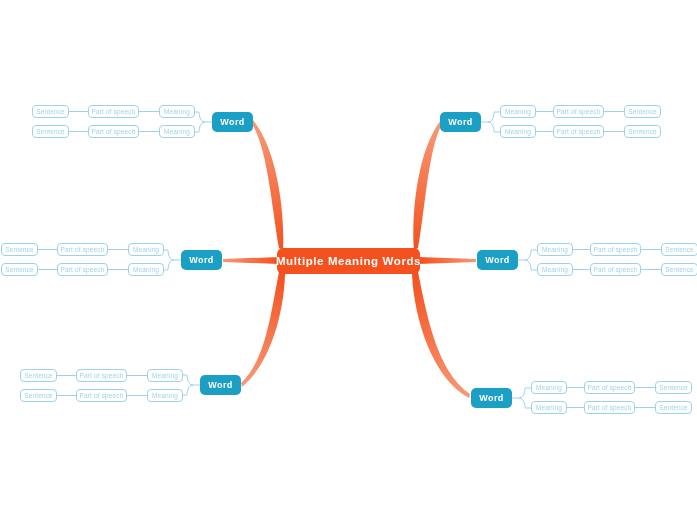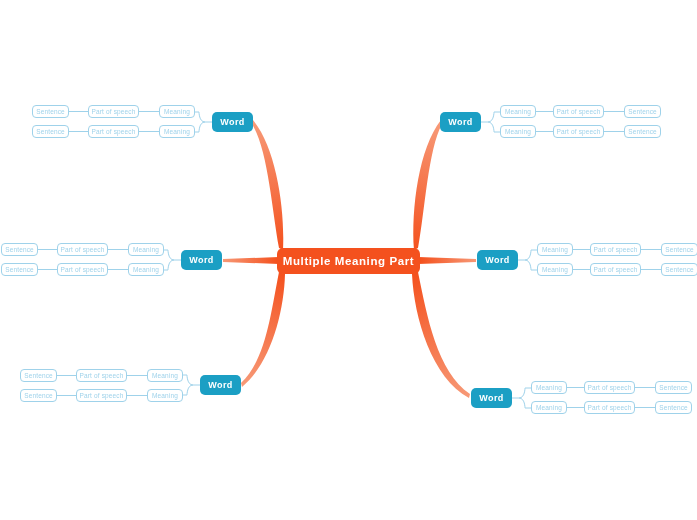--- a/index.html
+++ b/index.html
@@ -145,21 +145,21 @@
       <line x1="641" y1="269.5" x2="661" y2="269.5"></line>
 
       <path d="M 512 398 L 519 398 C 525 398 525 388 525 388 L 531 388 M 519 398 C 525 398 525 408 525 408 L 531 408"></path>
       <line x1="567" y1="387.5" x2="584" y2="387.5"></line>
       <line x1="635" y1="387.5" x2="655" y2="387.5"></line>
       <line x1="567" y1="407.5" x2="584" y2="407.5"></line>
       <line x1="635" y1="407.5" x2="655" y2="407.5"></line>
     </g>
   </svg>
 
-  <div class="node root-node" id="root-node" style="left: 277px; top: 248px; width: 143px; height: 26px;">Multiple Meaning Part</div>
+  <div class="node root-node" id="root-node" style="left: 277px; top: 248px; width: 143px; height: 26px;">Multiple Meaning Words</div>
 
   <div id="nodes-layer">
       <div class="node word-node" style="left: 212px; top: 112px; width: 41px; height: 20px;">Word</div>
       <div class="node leaf-node" style="left: 159px; top: 105px; width: 36px; height: 13px;">Meaning</div>
       <div class="node leaf-node" style="left: 88px; top: 105px; width: 51px; height: 13px;">Part of speech</div>
       <div class="node leaf-node" style="left: 32px; top: 105px; width: 37px; height: 13px;">Sentence</div>
       <div class="node leaf-node" style="left: 159px; top: 125px; width: 36px; height: 13px;">Meaning</div>
       <div class="node leaf-node" style="left: 88px; top: 125px; width: 51px; height: 13px;">Part of speech</div>
       <div class="node leaf-node" style="left: 32px; top: 125px; width: 37px; height: 13px;">Sentence</div>
       <div class="node word-node" style="left: 181px; top: 250px; width: 41px; height: 20px;">Word</div>

